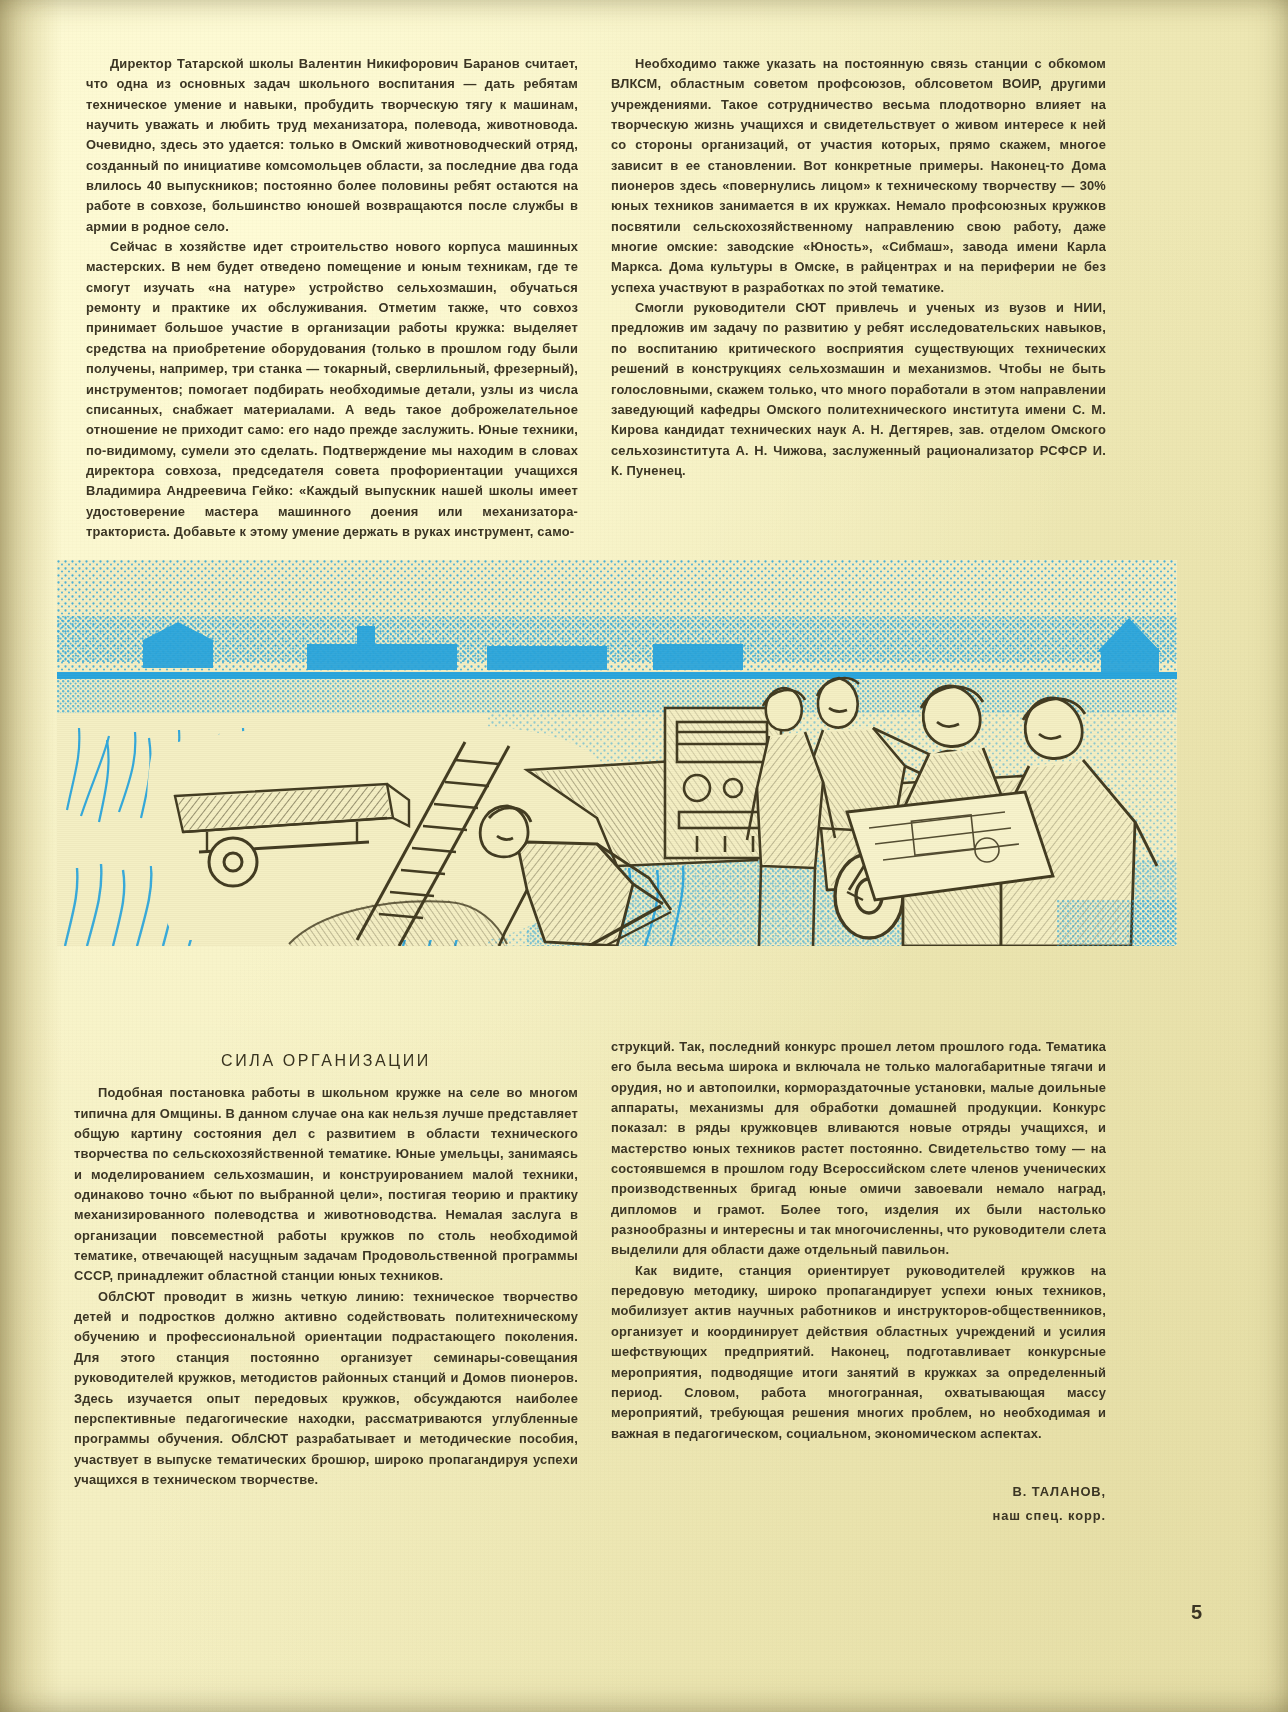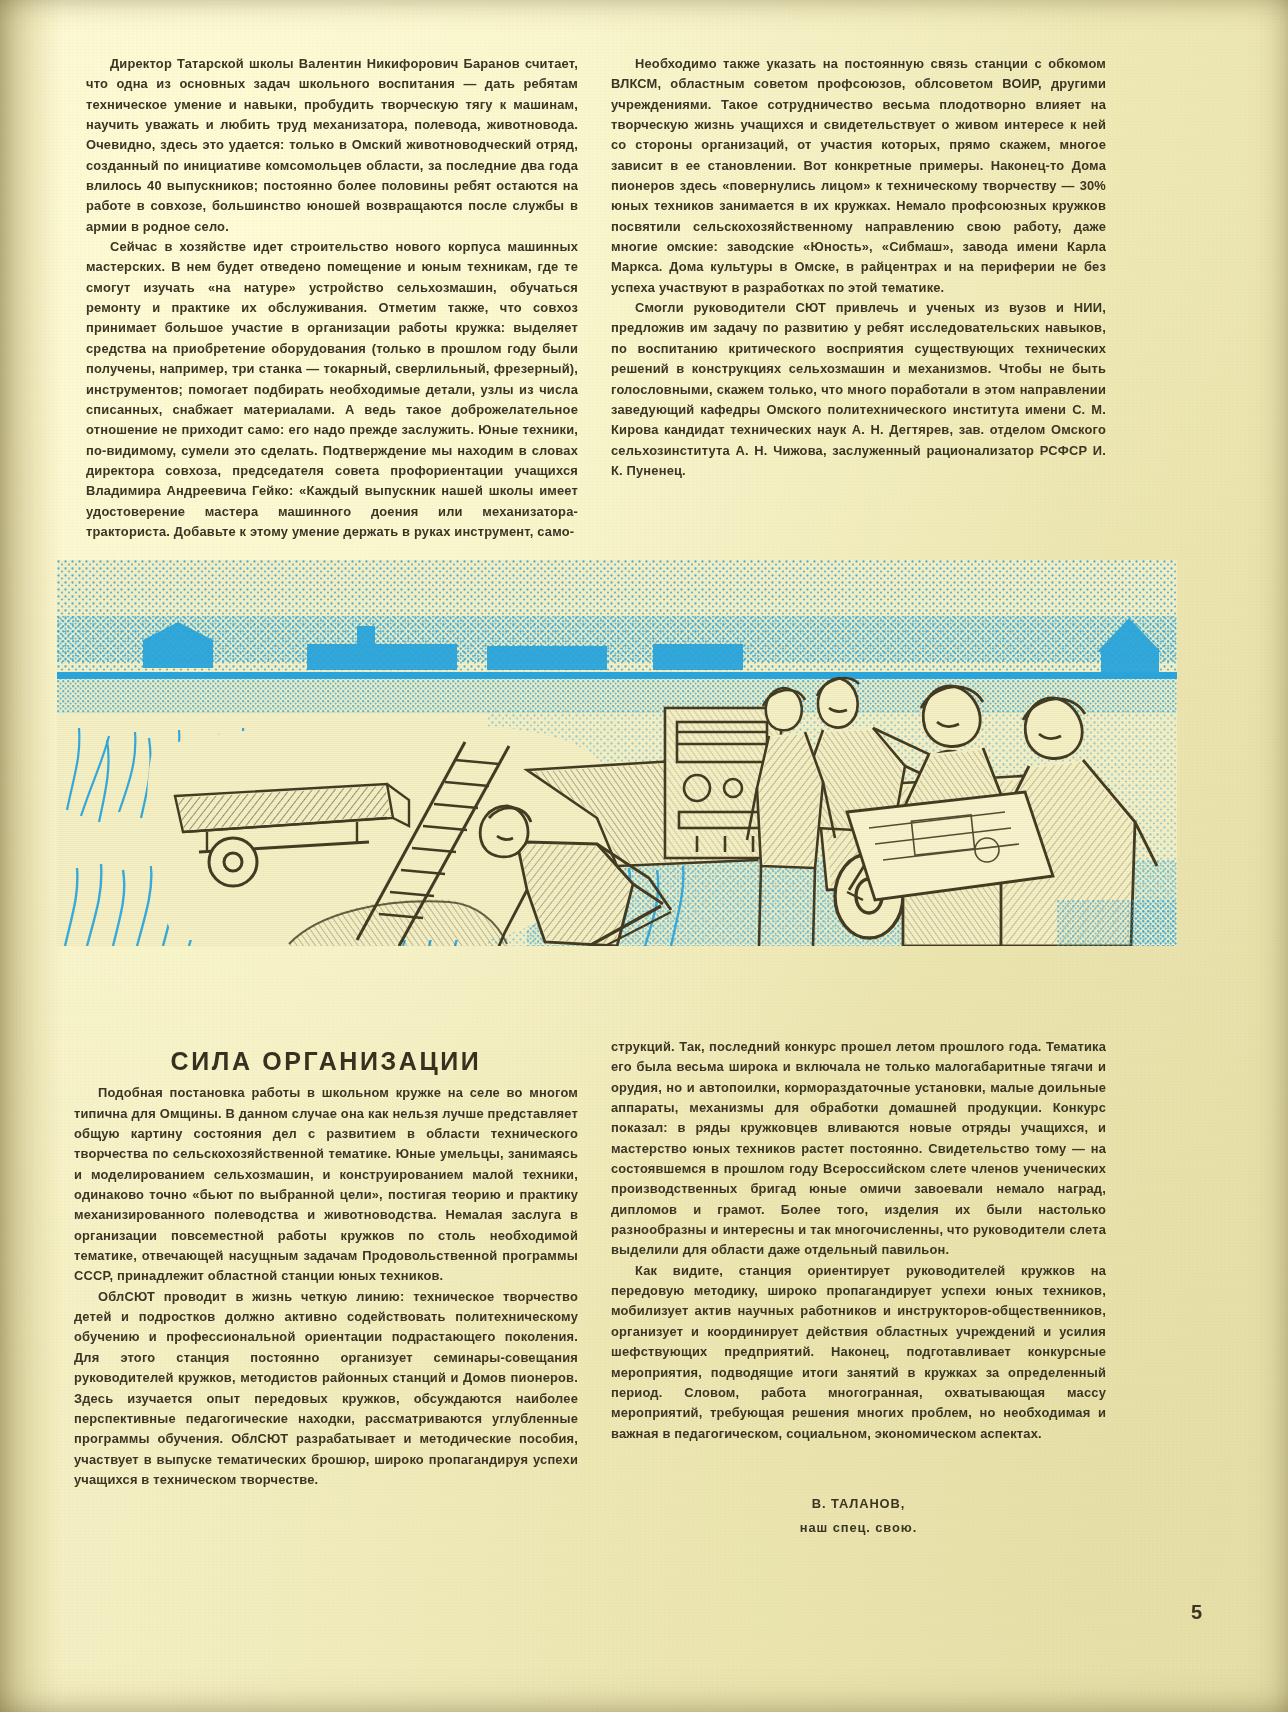--- a/index.html
+++ b/index.html
@@ -58,31 +58,31 @@
   .col p{margin:0;text-indent:24px;}
   .col p.noindent{text-indent:0;}
 
   #col-top-left{left:86px;  top:54px;  width:492px;}
   #col-top-right{left:611px;top:54px;  width:495px;}
   #col-bot-left{left:74px;  top:1037px;width:504px;}
   #col-bot-right{left:611px;top:1037px;width:495px;}
 
   h2.section-head{
     margin:14px 0 12px 0;
-    font-size:25px;
-    font-weight:700;
+    font-size:16px;
+    font-weight:400;
     letter-spacing:2.6px;
     text-align:center;
     color:#37321f;
     text-indent:0;
   }
 
   .byline{
-    margin-top:48px;
-    text-align:center;
+    margin-top:36px;
+    text-align:right;
     text-indent:0;
     letter-spacing:.9px;
   }
   .byline div{line-height:24px;}
 
   #page-number{
     position:absolute;right:86px;bottom:88px;
     font-size:20px;font-weight:700;color:#3b3524;
     letter-spacing:0;
   }
@@ -376,21 +376,21 @@
       <h2 class="section-head">СИЛА ОРГАНИЗАЦИИ</h2>
       <p>Подобная постановка работы в школьном кружке на селе во многом типична для Омщины. В данном случае она как нельзя лучше представляет общую картину состояния дел с развитием в области технического творчества по сельскохозяйственной тематике. Юные умельцы, занимаясь и моделированием сельхозмашин, и конструированием малой техники, одинаково точно «бьют по выбранной цели», постигая теорию и практику механизированного полеводства и животноводства. Немалая заслуга в организации повсеместной работы кружков по столь необходимой тематике, отвечающей насущным задачам Продовольственной программы СССР, принадлежит областной станции юных техников.</p>
       <p>ОблСЮТ проводит в жизнь четкую линию: техническое творчество детей и подростков должно активно содействовать политехническому обучению и профессиональной ориентации подрастающего поколения. Для этого станция постоянно организует семинары-совещания руководителей кружков, методистов районных станций и Домов пионеров. Здесь изучается опыт передовых кружков, обсуждаются наиболее перспективные педагогические находки, рассматриваются углубленные программы обучения. ОблСЮТ разрабатывает и методические пособия, участвует в выпуске тематических брошюр, широко пропагандируя успехи учащихся в техническом творчестве.</p>
     </div>
 
     <div class="col" id="col-bot-right">
       <p class="noindent">струкций. Так, последний конкурс прошел летом прошлого года. Тематика его была весьма широка и включала не только малогабаритные тягачи и орудия, но и автопоилки, кормораздаточные установки, малые доильные аппараты, механизмы для обработки домашней продукции. Конкурс показал: в ряды кружковцев вливаются новые отряды учащихся, и мастерство юных техников растет постоянно. Свидетельство тому — на состоявшемся в прошлом году Всероссийском слете членов ученических производственных бригад юные омичи завоевали немало наград, дипломов и грамот. Более того, изделия их были настолько разнообразны и интересны и так многочисленны, что руководители слета выделили для области даже отдельный павильон.</p>
       <p>Как видите, станция ориентирует руководителей кружков на передовую методику, широко пропагандирует успехи юных техников, мобилизует актив научных работников и инструкторов-общественников, организует и координирует действия областных учреждений и усилия шефствующих предприятий. Наконец, подготавливает конкурсные мероприятия, подводящие итоги занятий в кружках за определенный период. Словом, работа многогранная, охватывающая массу мероприятий, требующая решения многих проблем, но необходимая и важная в педагогическом, социальном, экономическом аспектах.</p>
       <div class="byline">
         <div>В. ТАЛАНОВ,</div>
-        <div>наш спец. свою.</div>
+        <div>наш спец. корр.</div>
       </div>
     </div>
 
     <div id="page-number">5</div>
   </div>
 
   <div id="edge-shadow"></div>
 </div>
 
 </body></html>

